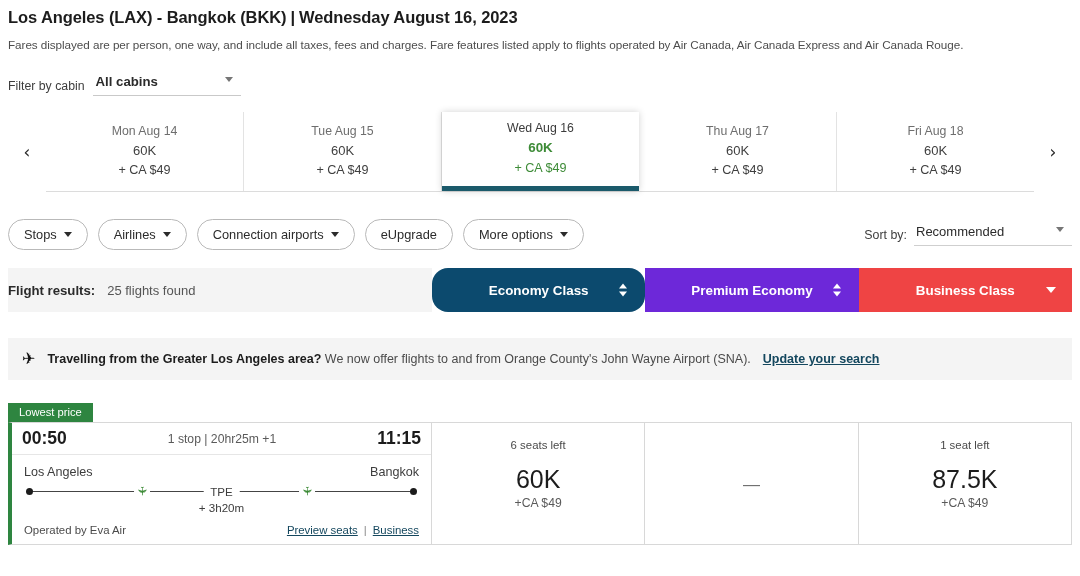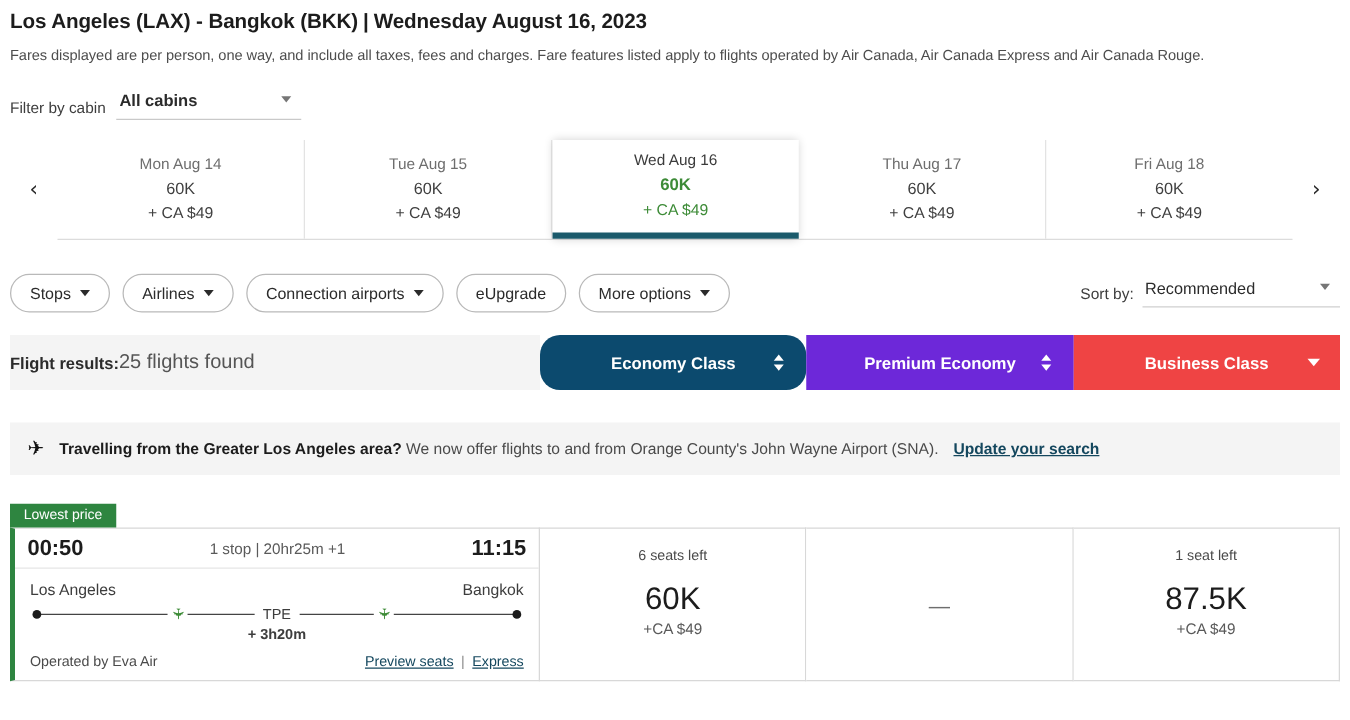--- a/index.html
+++ b/index.html
@@ -104,21 +104,21 @@
   
   .class-header {
     display: flex; margin: 18px 8px 0 8px; height: 44px;
   }
   .results-cell {
     width: 424px; background: #f4f4f4;
     display: flex; align-items: center; justify-content: flex-start;
     font-size: 13.2px; color: #2b2b2b;
   }
   .results-cell b { font-weight: bold; }
-  .results-cell .count { color: #555; margin-left: 0; font-size: 16px; }
+  .results-cell .count { color: #555; margin-left: 12px; font-size: 13px; }
   .class-tab {
     flex: 1; display: flex; align-items: center; justify-content: center;
     position: relative; color: #fff; font-weight: bold; font-size: 13.4px;
     cursor: pointer;
   }
   .class-tab.economy { background: #0c4a6e; border-radius: 16px; }
   .class-tab.premium { background: #6d28d9; }
   .class-tab.business { background: #ef4444; }
   .updown {
     position: absolute; right: 18px; top: 50%; transform: translateY(-50%);
@@ -201,21 +201,21 @@
     transform: rotate(90deg);
   }
   .rl-plane.p1 { left: 28%; }
   .rl-plane.p2 { left: 70%; }
   .rl-stop {
     position: absolute; left: 50%; transform: translateX(-50%); top: 0;
     background: #fff; padding: 0 7px; font-size: 11.6px; color: #3d3d3d;
     line-height: 16px;
   }
   .layover {
-    text-align: center; font-size: 11.6px; color: #3d3d3d; margin-top: 1px; font-weight: bold;
+    text-align: center; font-size: 11.6px; color: #3d3d3d; margin-top: 1px;
   }
   .itin-bottom {
     margin-top: auto; display: flex; align-items: center;
     padding: 6px 12px 8px 12px; font-size: 11.4px; color: #4a4a4a;
   }
   .operated { white-space: nowrap; }
   .itin-links { margin-left: auto; display: flex; align-items: center; gap: 6px; }
   .itin-links a {
     color: #14475e; text-decoration: underline; cursor: pointer; font-size: 11.4px;
   }
@@ -371,21 +371,21 @@
           <span class="rl-plane p2">✈</span>
           <span class="rl-dot right"></span>
         </div>
         <div class="layover">+ 3h20m</div>
       </div>
       <div class="itin-bottom">
         <span class="operated">Operated by Eva Air</span>
         <span class="itin-links">
           <a>Preview seats</a>
           <span class="divider">|</span>
-          <a>Express</a>
+          <a>Business</a>
         </span>
       </div>
     </div>
 
     <div class="fare-cell">
       <span class="seats-left">6 seats left</span>
       <span class="fare-points">60K</span>
       <span class="fare-cash">+CA $49</span>
     </div>
 

